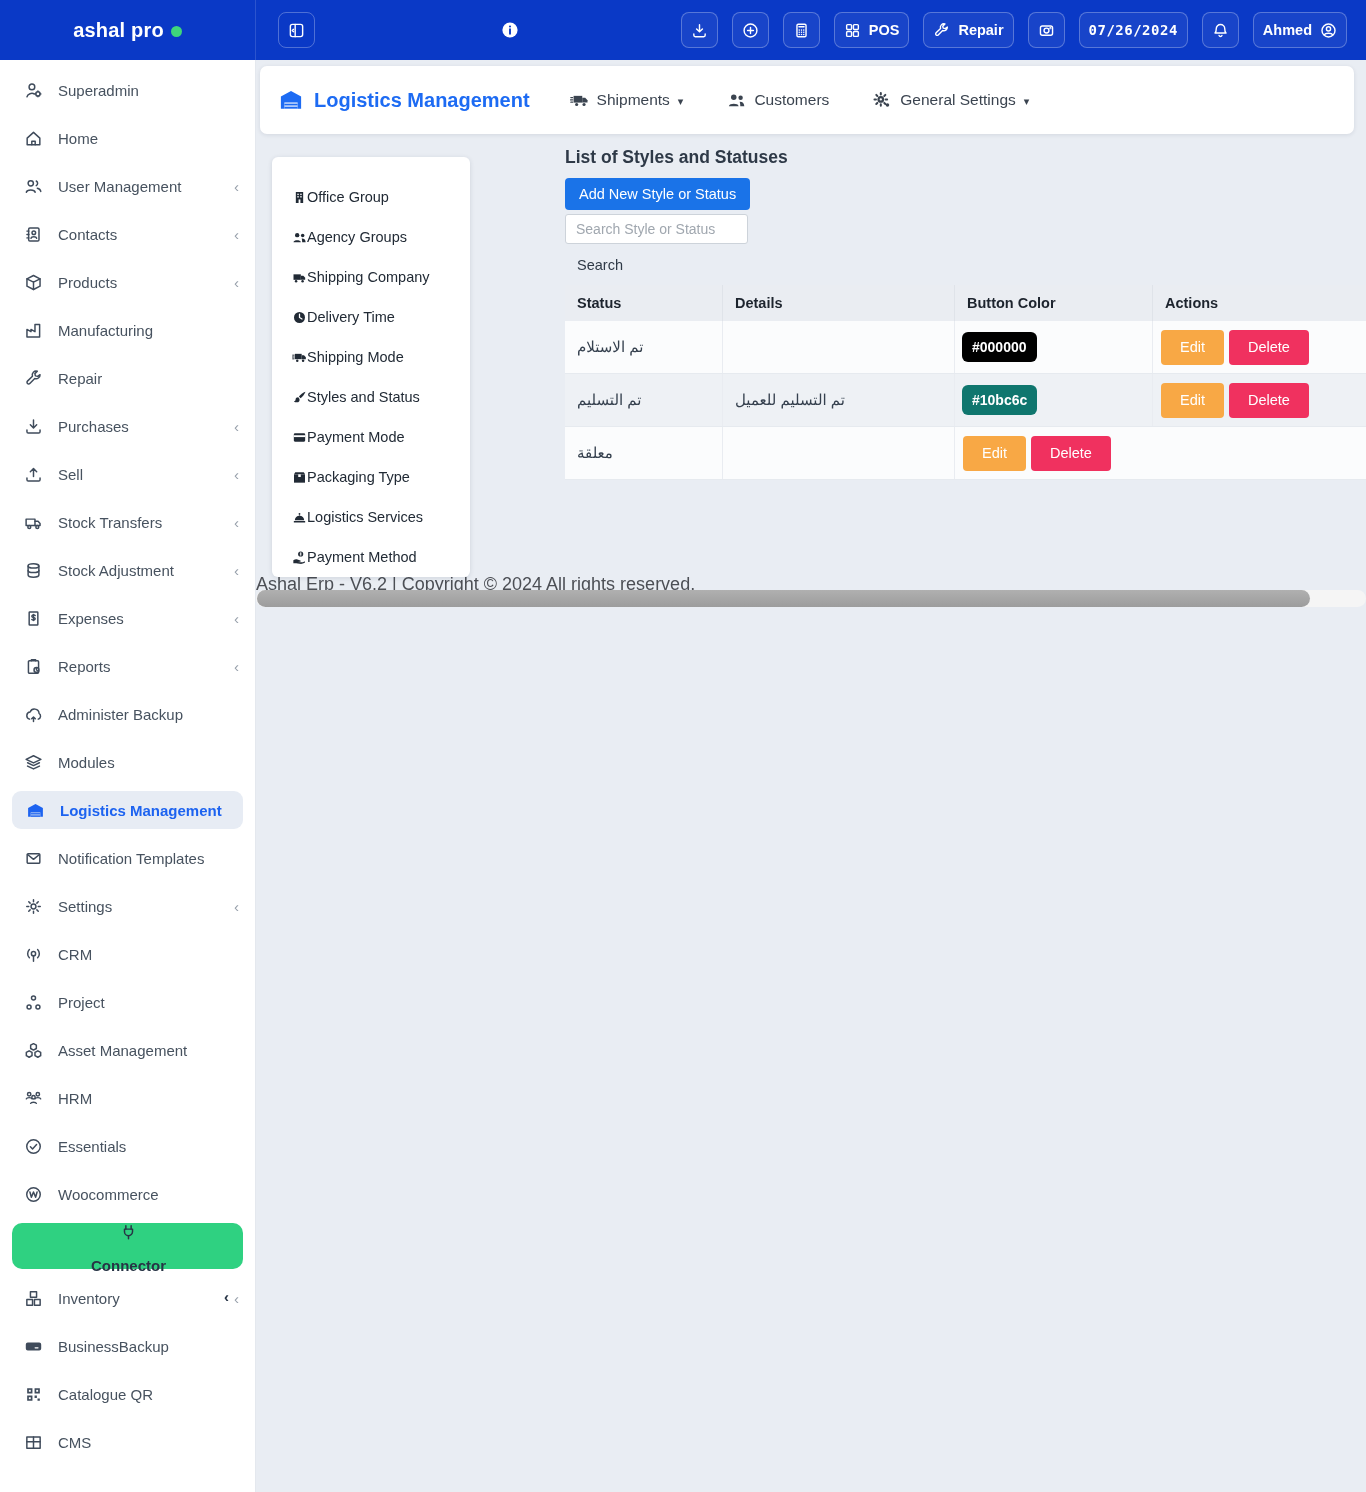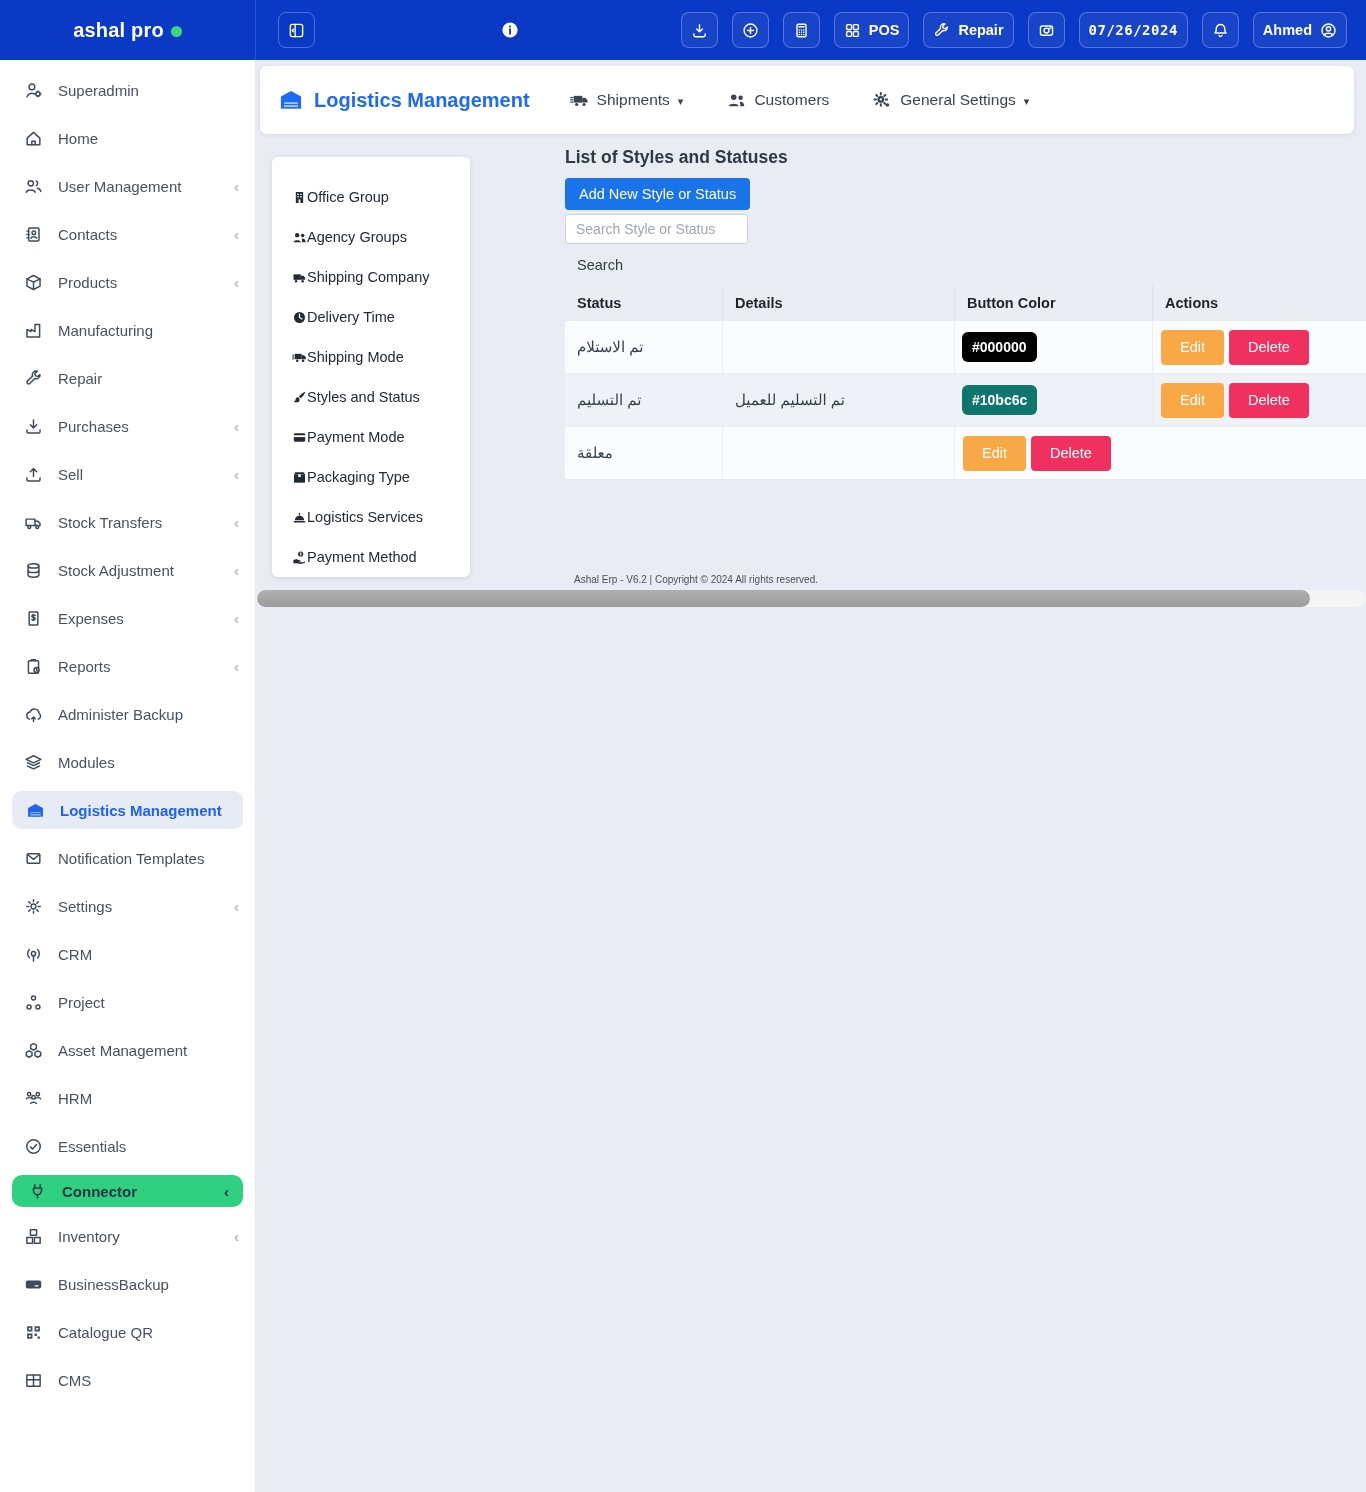--- a/index.html
+++ b/index.html
@@ -26,21 +26,21 @@
   .info-wrap svg{width:18px;height:18px;}
   .toggle-btn{background:transparent;}
   
   .sidebar{position:absolute;left:0;top:60px;width:256px;height:1432px;background:#fff;border-right:1px solid #e4e8ee;padding-top:6px;z-index:20;}
   .sb-item{display:flex;align-items:center;height:48px;padding:0 16px 0 24px;gap:15px;font-size:15px;color:#47525f;cursor:pointer;}
   .sb-item svg{width:19px;height:19px;stroke:currentColor;fill:none;stroke-width:1.4;stroke-linecap:round;stroke-linejoin:round;flex:0 0 auto;color:#3f4b5b;}
   .sb-label{white-space:nowrap;}
   .sb-chev{margin-left:auto;color:#97a0ab;font-size:15px;line-height:1;}
   .sb-item.active{background:#e7ecf4;border-radius:9px;margin:5px 12px;height:38px;padding:0 12px 0 14px;color:#1d63f0;font-weight:bold;}
   .sb-item.active svg{color:#1d63f0;}
-  .sb-item.connector{background:#2fd181;border-radius:10px;margin:5px 12px;height:32px;padding:0 14px 0 16px;color:#273445;font-weight:bold;}
+  .sb-item.connector{background:#2fd181;border-radius:10px;margin:5px 12px;height:46px;padding:0 14px 0 16px;color:#273445;font-weight:bold;flex-direction:column;}
   .sb-item.connector svg{color:#273445;}
   .sb-item.connector .sb-chev{color:#273445;}
   
   .module-card{position:absolute;left:260px;top:66px;width:1094px;height:68px;background:#fff;border-radius:7px;box-shadow:0 1px 4px rgba(20,30,60,.10);display:flex;align-items:center;padding:0 18px;z-index:10;}
   .module-title{display:flex;align-items:center;gap:10px;color:#1d6bf3;font-size:20px;font-weight:bold;}
   .module-title svg{width:26px;height:26px;}
   .module-nav{display:flex;align-items:center;gap:44px;margin-left:40px;}
   .mh-item{display:flex;align-items:center;gap:8px;font-size:15.5px;color:#3b4450;cursor:pointer;}
   .mh-item svg{width:19px;height:19px;fill:#3b4450;}
   .caret{font-size:11px;color:#3b4450;line-height:1;margin-top:2px;}
@@ -63,21 +63,21 @@
   .td:last-child{border-right:none;}
   .trow{border-bottom:1px solid #e6eaef;}
   .trow.odd{background:#fbfcfd;}
   .trow.even{background:#eef1f5;}
   .c1{width:158px;} .c2{width:232px;} .c3{width:198px;} .c4{width:512px;}
   .badge{display:inline-block;padding:7px 10px;border-radius:6px;color:#fff;font-size:14px;font-weight:bold;margin-left:-5px;text-align:center;}
   .act-btn{height:35px;padding:0 19px;border:none;border-radius:4px;color:#fff;font-size:14.5px;font-family:inherit;cursor:pointer;margin-left:-4px;}
   .btn-edit{background:#f8a845;}
   .btn-delete{background:#f0315f;margin-left:5px;}
   
-  .footer-text{position:absolute;left:256px;top:574px;width:880px;text-align:center;font-size:10px;color:#4c4f55;}
+  .footer-text{position:absolute;left:256px;top:574px;width:880px;font-size:18px;color:#4c4f55;}
   .hscroll{position:absolute;left:256px;top:590px;width:1110px;height:17px;background:#f5f5f5;border-radius:9px;}
   .hscroll-thumb{position:absolute;left:1px;top:0;width:1053px;height:17px;border-radius:9px;background:linear-gradient(#b0b0b0,#9c9c9c);cursor:grab;}
 </style>
 </head>
 <body>
 
 <div class="topbar">
   <div class="brand-area">
     <span class="brand-text">ashal pro</span>
     <span class="brand-dot"></span>
@@ -351,20 +351,27 @@
       </svg>
     <span class="sb-label">HRM</span>
   </div>
   <div class="sb-item">
     <svg viewBox="0 0 18 18">
         <circle cx="9" cy="9" r="6.4"></circle>
         <path d="M6.1 9.3l2 2 3.8-4.2"></path>
       </svg>
     <span class="sb-label">Essentials</span>
   </div>
+  <div class="sb-item">
+    <svg viewBox="0 0 18 18">
+        <circle cx="9" cy="9" r="6.4"></circle>
+        <path d="M5.6 6.6L7 11.6l2-5 2 5 1.4-5"></path>
+      </svg>
+    <span class="sb-label">Woocommerce</span>
+  </div>
   <div class="sb-item connector">
     <svg viewBox="0 0 18 18">
         <path d="M6.5 2.6v3.2M11.5 2.6v3.2"></path>
         <path d="M5.2 5.8h7.6v2.4a3.8 3.8 0 01-7.6 0z"></path>
         <path d="M9 12v3"></path>
       </svg>
     <span class="sb-label">Connector</span>
     <span class="sb-chev">‹</span>
   </div>
   <div class="sb-item">

